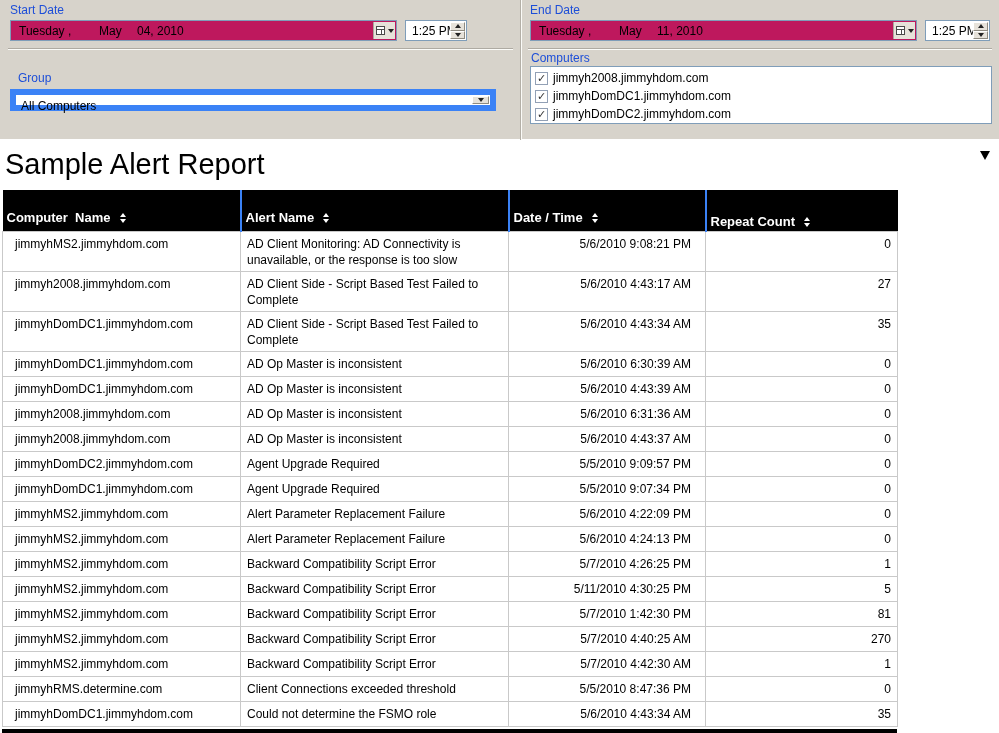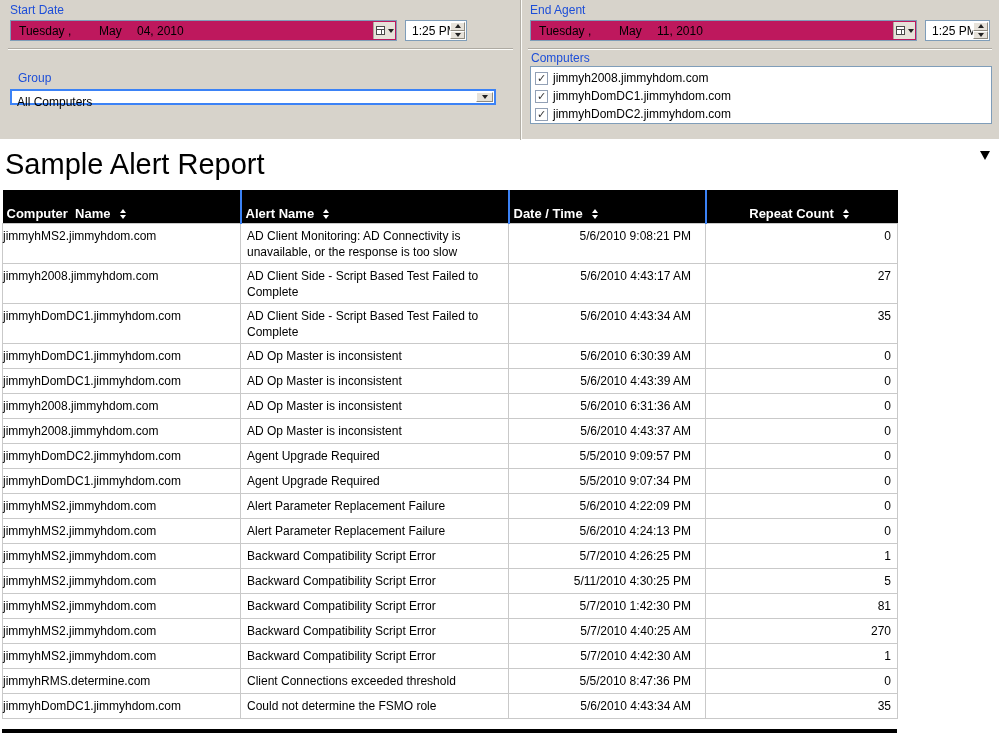--- a/index.html
+++ b/index.html
@@ -19,45 +19,45 @@
   .cal-icon::before{content:"";position:absolute;left:0;right:0;top:2px;height:1px;background:#4a4a4a;}
   .cal-icon::after{content:"";position:absolute;top:3px;bottom:0;left:4px;width:1px;background:#4a4a4a;}
   .tri-down{width:0;height:0;border-left:3px solid transparent;border-right:3px solid transparent;border-top:4px solid #222;}
   .tri-up{width:0;height:0;border-left:3px solid transparent;border-right:3px solid transparent;border-bottom:4px solid #222;}
 
   .time-picker{position:absolute;height:21px;background:#fff;border:1px solid #7f9db9;font-size:12px;}
   .time-text{position:absolute;left:6px;top:3px;white-space:pre;}
   .spinner{position:absolute;right:1px;top:1px;width:15px;height:17px;display:flex;flex-direction:column;}
   .spin-btn{flex:1;display:flex;align-items:center;justify-content:center;background:#e6e2da;border:1px solid;border-color:#ffffff #8e8a80 #8e8a80 #ffffff;}
 
-  .combobox{position:absolute;height:16px;background:#fff;border:2px solid #3b82f6;font-size:12px;}
+  .combobox{position:absolute;height:22px;background:#fff;border:6px solid #3b82f6;font-size:12px;}
   .combo-text{position:absolute;left:5px;top:4px;}
   .combo-btn{position:absolute;right:1px;top:1px;bottom:1px;width:17px;background:#e6e2da;border:1px solid;border-color:#ffffff #8e8a80 #8e8a80 #ffffff;display:flex;align-items:center;justify-content:center;}
 
   .listbox{position:absolute;background:#fff;border:1px solid #7f9db9;padding-top:2px;overflow:hidden;}
   .computer-item{display:flex;align-items:center;gap:5px;height:18px;padding-left:4px;font-size:12px;}
   .checkbox{width:13px;height:13px;border:1px solid #92a0b5;background:#fff;font-size:11px;line-height:11px;text-align:center;color:#333;flex:0 0 13px;}
 
   
   .report-title{position:absolute;left:5px;top:148px;font-size:29px;font-weight:400;color:#000;}
   .corner-arrow{position:absolute;left:980px;top:151px;width:0;height:0;border-top:9px solid #000;border-left:5px solid transparent;border-right:5px solid transparent;}
 
   .report-table{position:absolute;left:2px;top:190px;width:895px;border-collapse:collapse;table-layout:fixed;}
   .report-table th{background:#000;color:#fff;font-size:13px;font-weight:bold;height:27px;padding:16px 4px 2px 4px;text-align:left;vertical-align:middle;}
   .report-table th + th{border-left:2px solid #3b82f6;}
   .th-inner{display:flex;align-items:center;}
-  .th-right .th-inner{justify-content:center;padding-right:6px;}
+  .th-right .th-inner{justify-content:flex-start;padding-right:6px;margin-top:8px;}
   .lbl{white-space:pre;}
   .sort{display:inline-flex;flex-direction:column;align-items:center;margin-left:9px;gap:2px;}
   .s-up{width:0;height:0;border-left:3px solid transparent;border-right:3px solid transparent;border-bottom:4px solid #fff;}
   .s-down{width:0;height:0;border-left:3px solid transparent;border-right:3px solid transparent;border-top:4px solid #fff;}
 
   .report-table td{border:1px solid #c9c9c9;font-size:12px;color:#000;padding:4px 6px 3px 6px;vertical-align:top;line-height:16px;background:#fff;}
   .report-table tbody tr{height:25px;}
-  td.col0{padding-left:0;}
+  td.col0{padding-left:12px;}
   td.col2{text-align:right;padding-right:14px;}
   td.col3{text-align:right;padding-right:6px;}
 
   .bottom-bar{position:absolute;left:2px;top:729px;width:895px;height:4px;background:#000;}
 </style>
 </head>
 <body>
 
 <div class="screen">
 
@@ -88,21 +88,21 @@
     <div class="groove" style="left:8px;top:48px;width:505px;"></div>
 
     <div class="field-label" style="left:18px;top:71px;">Group</div>
     <div class="combobox" style="left:10px;top:89px;width:486px;">
       <span class="combo-text">All Computers</span>
       <span class="combo-btn">
         <span class="tri-down"></span>
       </span>
     </div>
 
-    <div class="field-label" style="left:530px;top:3px;">End Agent</div>
+    <div class="field-label" style="left:530px;top:3px;">End Date</div>
     <div class="datetime-picker" style="left:530px;top:20px;width:387px;">
       <span class="dp-part" style="left:8px;">Tuesday ,</span>
       <span class="dp-part" style="left:88px;">May</span>
       <span class="dp-part" style="left:126px;">11, 2010</span>
       <span class="dp-dropdown">
         <span class="cal-icon"></span>
         <span class="tri-down"></span>
       </span>
     </div>
     <div class="time-picker" style="left:925px;top:20px;width:65px;">

